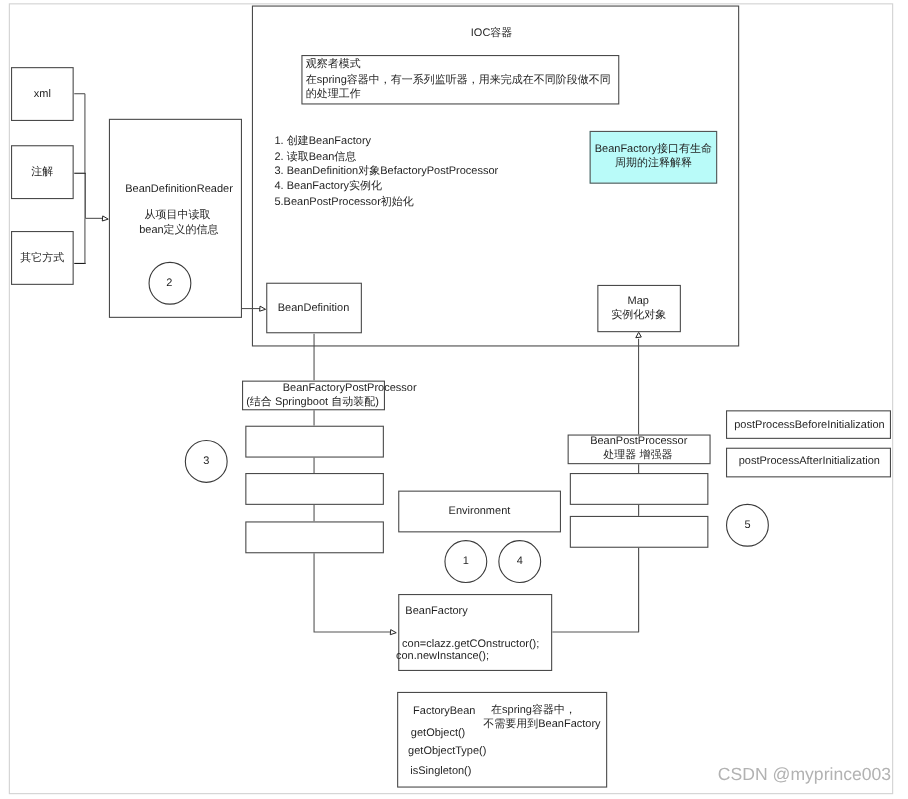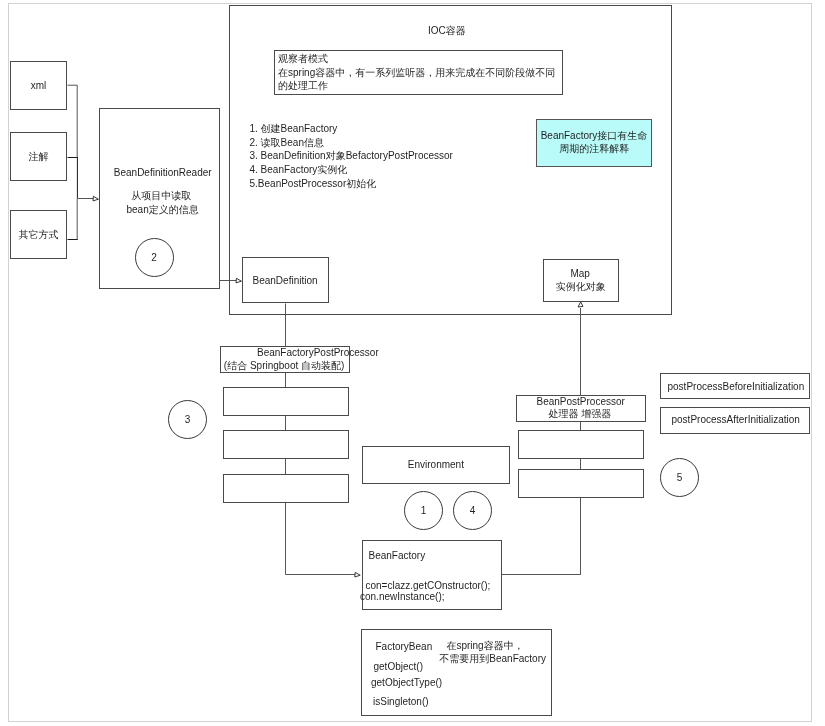--- a/index.html
+++ b/index.html
@@ -113,20 +113,21 @@
   </div>
 
   <div class="bx" style="left:360.5px;top:629px;width:191px;height:87px;"></div>
   <div class="lbl" style="left:375.5px;top:641.5px;">FactoryBean</div>
   <div class="lbl" style="left:446.4px;top:640.5px;">在spring容器中，</div>
   <div class="lbl" style="left:439.3px;top:653.8px;">不需要用到BeanFactory</div>
   <div class="lbl" style="left:373.5px;top:661.5px;">getObject()</div>
   <div class="lbl" style="left:371px;top:677.5px;">getObjectType()</div>
   <div class="lbl" style="left:373px;top:697px;">isSingleton()</div>
 
+  <div class="lbl" style="left:652.5px;top:697px;font-size:16px;color:#b2b2b2;">CSDN @myprince003</div>
 
   <svg class="ov" viewBox="0 0 825 726">
     <g stroke="#555" stroke-width="1" fill="none">
       <path d="M67.5 85.2 H77.2"></path>
       <path d="M67.5 157.5 H77.9" stroke="#1a1a1a"></path>
       <path d="M67.5 239.5 H77.9" stroke="#1a1a1a"></path>
       <path d="M77.2 85.2 V157.5"></path>
         <path d="M77.4 157.5 V198.5" stroke="#1a1a1a"></path>
         <path d="M77.2 198.5 V239.5"></path>
       <path d="M77.5 198.5 H96"></path>

